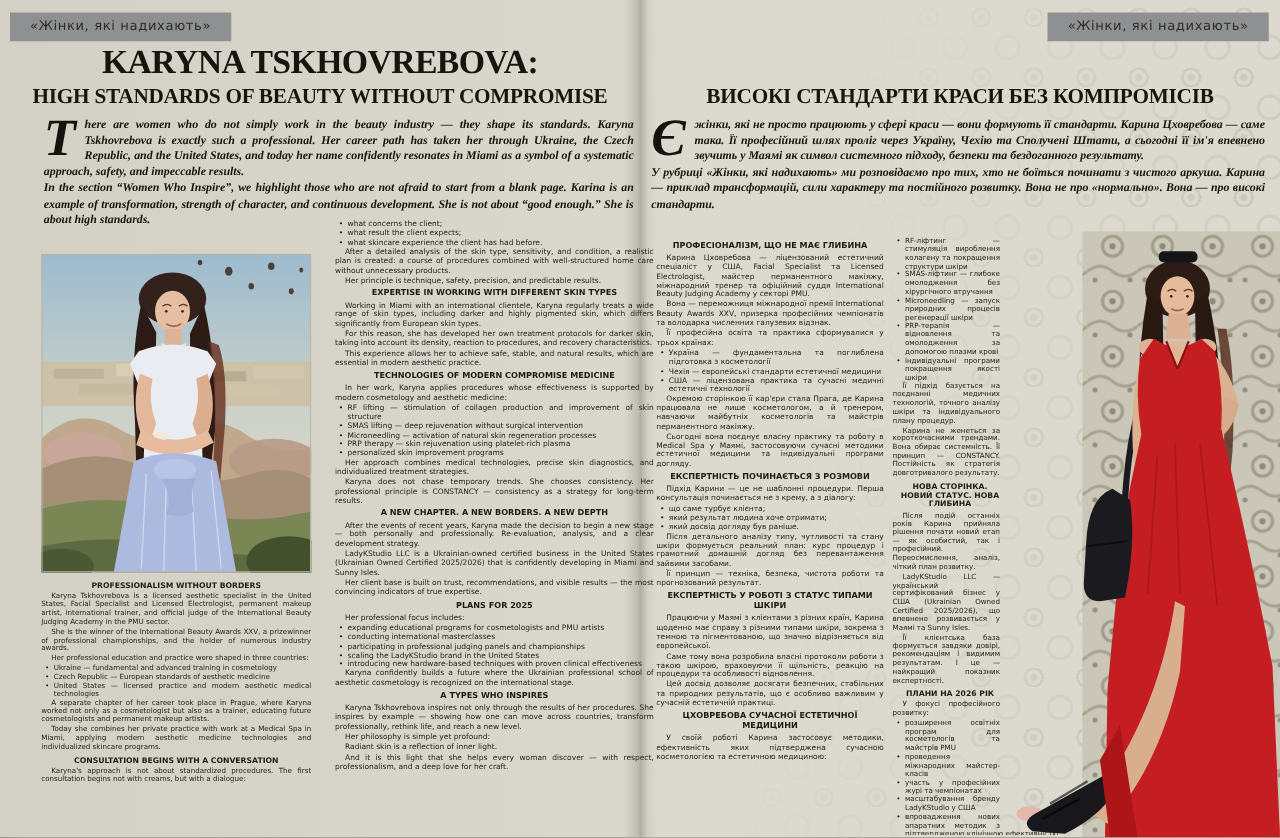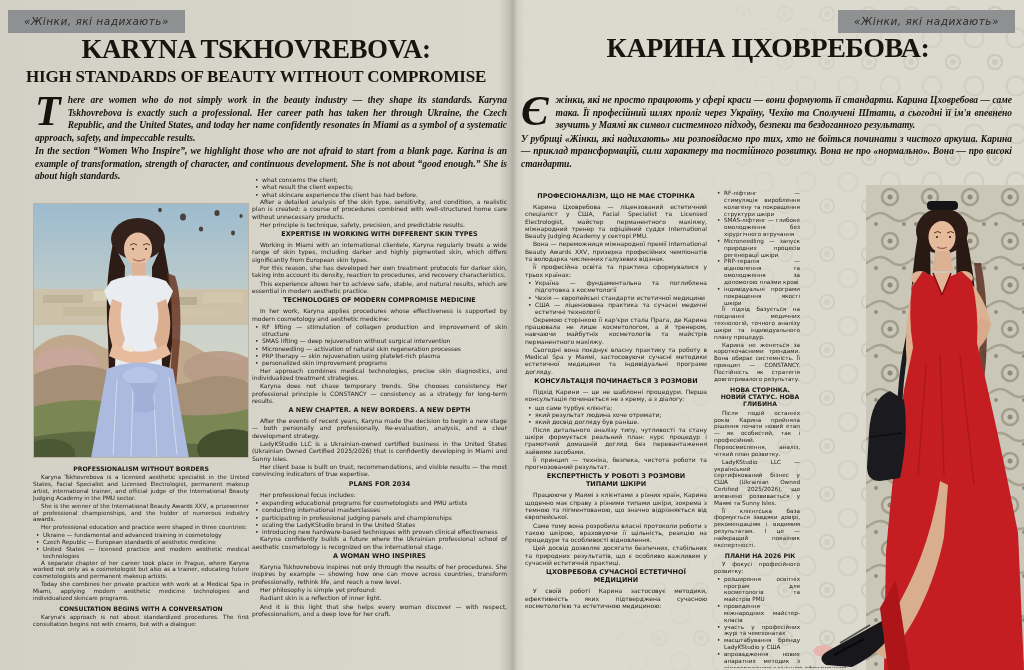--- a/index.html
+++ b/index.html
@@ -14,38 +14,38 @@
       radial-gradient(circle at 21px 14px, transparent 6px, rgba(125,118,100,.22) 6px, rgba(125,118,100,.22) 8px, transparent 8px),
       radial-gradient(circle at 21px 14px, rgba(125,118,100,.20) 2.5px, transparent 3.5px),
       radial-gradient(circle at 0px 38px, transparent 8px, rgba(125,118,100,.14) 8px, rgba(125,118,100,.14) 10px, transparent 11px),
       radial-gradient(circle at 42px 38px, transparent 8px, rgba(125,118,100,.14) 8px, rgba(125,118,100,.14) 10px, transparent 11px);
     background-size:42px 48px;}
   .page.right::after{content:"";position:absolute;inset:0;
     background:linear-gradient(100deg, rgba(220,218,206,.96) 30%, rgba(220,218,206,.45) 62%, rgba(220,218,206,.10) 85%);}
   .fold{position:absolute;left:499px;top:0;width:26px;height:670px;z-index:6;pointer-events:none;
     background:linear-gradient(to right, rgba(55,50,40,0), rgba(55,50,40,.16) 42%, rgba(55,50,40,.26) 52%, rgba(55,50,40,.07) 72%, rgba(55,50,40,0));}
   .badge{position:absolute;top:10px;z-index:3;background:#8f9092;color:#2d2c29;
-    font-size:10.5px;line-height:1;padding:6px 16px;letter-spacing:.5px;white-space:nowrap;font-style:italic;}
+    font-size:10.5px;line-height:1;padding:6px 16px;letter-spacing:.5px;white-space:nowrap;}
   #badge-left{left:8px;}
   #badge-right{right:9px;}
   .title{position:absolute;z-index:3;width:512px;text-align:center;
     font-family:"Liberation Serif",serif;font-weight:700;color:#16150f;letter-spacing:-.5px;}
   .main-title{font-size:27px;line-height:1;top:36px;}
   .sub-title{font-size:17px;line-height:1;top:68px;letter-spacing:-.2px;}
   #r-title{left:512px;top:34px;font-size:28px;}
   #r-sub{left:512px;top:68px;}
   .intro{position:absolute;z-index:3;font-family:"Liberation Serif",serif;font-style:italic;font-weight:700;
     font-size:9.5px;line-height:1.32;color:#14130e;text-align:justify;}
   #l-intro{left:35px;top:94px;width:472px;}
   #r-intro{left:521px;top:94px;width:491px;}
   .dropcap{float:left;font-size:42px;line-height:.78;margin:1px 7px 0 0;}
   .intro-p2{margin-top:1px;}
   .body-col{position:absolute;z-index:3;font-size:6px;line-height:1.22;color:#1d1b16;
     text-align:justify;overflow:hidden;}
-  #l-right-col{left:252px;top:176px;width:255px;height:474px;}
+  #l-right-col{left:268px;top:176px;width:255px;height:474px;}
   #l-left-col{left:33px;top:462px;width:216px;height:205px;font-size:5.7px;line-height:1.2;}
   #r-col1{left:525px;top:190px;width:182px;height:478px;}
   #r-col2{left:714px;top:190px;width:152px;height:478px;font-size:5.7px;line-height:1.2;}
   .blk{margin:0;}
   .blk.p{text-indent:8px;margin-bottom:1px;}
   .blk.h{font-weight:700;text-align:center;font-size:1.08em;margin:3px 6px 2px;text-indent:0;}
   .blk.b{position:relative;padding-left:10px;text-indent:0;}
   .blk.b::before{content:"\2022";position:absolute;left:3px;}
   .wrap-cut{float:right;width:66px;height:168px;margin-top:306px;}
   .photo{position:absolute;z-index:2;}
@@ -58,21 +58,21 @@
 
 <div class="spread">
   <div class="page left"></div>
   <div class="page right"></div>
 
   <div class="badge" id="badge-left">«Жінки, які надихають»</div>
   <div class="badge" id="badge-right">«Жінки, які надихають»</div>
 
   <div class="title main-title" style="left:0;">KARYNA TSKHOVREBOVA:</div>
   <div class="title sub-title" style="left:0;">HIGH STANDARDS OF BEAUTY WITHOUT COMPROMISE</div>
-  <div class="title main-title" id="r-title">КАРИНА ЦХОВРЕБОВА:</div>
+  <div class="title sub-title" id="r-sub">ВИСОКІ СТАНДАРТИ КРАСИ БЕЗ КОМПРОМІСІВ</div>
 
   <div class="intro" id="l-intro">
     <span class="dropcap">T</span><span>here are women who do not simply work in the beauty industry — they shape its standards. Karyna Tskhovrebova is exactly such a professional. Her career path has taken her through Ukraine, the Czech Republic, and the United States, and today her name confidently resonates in Miami as a symbol of a systematic approach, safety, and impeccable results.</span>
     <div class="intro-p2">In the section “Women Who Inspire”, we highlight those who are not afraid to start from a blank page. Karina is an example of transformation, strength of character, and continuous development. She is not about “good enough.” She is about high standards.</div>
   </div>
   <div class="intro" id="r-intro">
     <span class="dropcap">Є</span><span>жінки, які не просто працюють у сфері краси — вони формують її стандарти. Карина Цховребова — саме така. Її професійний шлях проліг через Україну, Чехію та Сполучені Штати, а сьогодні її ім'я впевнено звучить у Маямі як символ системного підходу, безпеки та бездоганного результату.</span>
     <div class="intro-p2">У рубриці «Жінки, які надихають» ми розповідаємо про тих, хто не боїться починати з чистого аркуша. Карина — приклад трансформацій, сили характеру та постійного розвитку. Вона не про «нормально». Вона — про високі стандарти.</div>
   </div>
 
@@ -209,65 +209,65 @@
       <div class="blk b">SMAS lifting — deep rejuvenation without surgical intervention</div>
       <div class="blk b">Microneedling — activation of natural skin regeneration processes</div>
       <div class="blk b">PRP therapy — skin rejuvenation using platelet-rich plasma</div>
       <div class="blk b">personalized skin improvement programs</div>
       <div class="blk p">Her approach combines medical technologies, precise skin diagnostics, and individualized treatment strategies.</div>
       <div class="blk p">Karyna does not chase temporary trends. She chooses consistency. Her professional principle is CONSTANCY — consistency as a strategy for long-term results.</div>
       <div class="blk h">A NEW CHAPTER. A NEW BORDERS. A NEW DEPTH</div>
       <div class="blk p">After the events of recent years, Karyna made the decision to begin a new stage — both personally and professionally. Re-evaluation, analysis, and a clear development strategy.</div>
       <div class="blk p">LadyKStudio LLC is a Ukrainian-owned certified business in the United States (Ukrainian Owned Certified 2025/2026) that is confidently developing in Miami and Sunny Isles.</div>
       <div class="blk p">Her client base is built on trust, recommendations, and visible results — the most convincing indicators of true expertise.</div>
-      <div class="blk h">PLANS FOR 2034</div>
+      <div class="blk h">PLANS FOR 2025</div>
       <div class="blk p">Her professional focus includes:</div>
       <div class="blk b">expanding educational programs for cosmetologists and PMU artists</div>
       <div class="blk b">conducting international masterclasses</div>
       <div class="blk b">participating in professional judging panels and championships</div>
       <div class="blk b">scaling the LadyKStudio brand in the United States</div>
       <div class="blk b">introducing new hardware-based techniques with proven clinical effectiveness</div>
       <div class="blk p">Karyna confidently builds a future where the Ukrainian professional school of aesthetic cosmetology is recognized on the international stage.</div>
-      <div class="blk h">A WOMAN WHO INSPIRES</div>
+      <div class="blk h">A TYPES WHO INSPIRES</div>
       <div class="blk p">Karyna Tskhovrebova inspires not only through the results of her procedures. She inspires by example — showing how one can move across countries, transform professionally, rethink life, and reach a new level.</div>
       <div class="blk p">Her philosophy is simple yet profound:</div>
       <div class="blk p">Radiant skin is a reflection of inner light.</div>
       <div class="blk p">And it is this light that she helps every woman discover — with respect, professionalism, and a deep love for her craft.</div>
     </div>
   <div class="body-col" id="l-left-col">
       <div class="blk h">PROFESSIONALISM WITHOUT BORDERS</div>
       <div class="blk p">Karyna Tskhovrebova is a licensed aesthetic specialist in the United States, Facial Specialist and Licensed Electrologist, permanent makeup artist, international trainer, and official judge of the International Beauty Judging Academy in the PMU sector.</div>
       <div class="blk p">She is the winner of the International Beauty Awards XXV, a prizewinner of professional championships, and the holder of numerous industry awards.</div>
       <div class="blk p">Her professional education and practice were shaped in three countries:</div>
       <div class="blk b">Ukraine — fundamental and advanced training in cosmetology</div>
       <div class="blk b">Czech Republic — European standards of aesthetic medicine</div>
       <div class="blk b">United States — licensed practice and modern aesthetic medical technologies</div>
       <div class="blk p">A separate chapter of her career took place in Prague, where Karyna worked not only as a cosmetologist but also as a trainer, educating future cosmetologists and permanent makeup artists.</div>
       <div class="blk p">Today she combines her private practice with work at a Medical Spa in Miami, applying modern aesthetic medicine technologies and individualized skincare programs.</div>
       <div class="blk h">CONSULTATION BEGINS WITH A CONVERSATION</div>
       <div class="blk p">Karyna's approach is not about standardized procedures. The first consultation begins not with creams, but with a dialogue:</div>
     </div>
   <div class="body-col" id="r-col1">
-      <div class="blk h">ПРОФЕСІОНАЛІЗМ, ЩО НЕ МАЄ СТОРІНКА</div>
+      <div class="blk h">ПРОФЕСІОНАЛІЗМ, ЩО НЕ МАЄ ГЛИБИНА</div>
       <div class="blk p">Карина Цховребова — ліцензований естетичний спеціаліст у США, Facial Specialist та Licensed Electrologist, майстер перманентного макіяжу, міжнародний тренер та офіційний суддя International Beauty Judging Academy у секторі PMU.</div>
       <div class="blk p">Вона — переможниця міжнародної премії International Beauty Awards XXV, призерка професійних чемпіонатів та володарка численних галузевих відзнак.</div>
       <div class="blk p">Її професійна освіта та практика сформувалися у трьох країнах:</div>
       <div class="blk b">Україна — фундаментальна та поглиблена підготовка з косметології</div>
       <div class="blk b">Чехія — європейські стандарти естетичної медицини</div>
       <div class="blk b">США — ліцензована практика та сучасні медичні естетичні технології</div>
       <div class="blk p">Окремою сторінкою її кар'єри стала Прага, де Карина працювала не лише косметологом, а й тренером, навчаючи майбутніх косметологів та майстрів перманентного макіяжу.</div>
       <div class="blk p">Сьогодні вона поєднує власну практику та роботу в Medical Spa у Маямі, застосовуючи сучасні методики естетичної медицини та індивідуальні програми догляду.</div>
-      <div class="blk h">КОНСУЛЬТАЦІЯ ПОЧИНАЄТЬСЯ З РОЗМОВИ</div>
+      <div class="blk h">ЕКСПЕРТНІСТЬ ПОЧИНАЄТЬСЯ З РОЗМОВИ</div>
       <div class="blk p">Підхід Карини — це не шаблонні процедури. Перша консультація починається не з крему, а з діалогу:</div>
       <div class="blk b">що саме турбує клієнта;</div>
       <div class="blk b">який результат людина хоче отримати;</div>
       <div class="blk b">який досвід догляду був раніше.</div>
       <div class="blk p">Після детального аналізу типу, чутливості та стану шкіри формується реальний план: курс процедур і грамотний домашній догляд без перевантаження зайвими засобами.</div>
       <div class="blk p">Її принцип — техніка, безпека, чистота роботи та прогнозований результат.</div>
-      <div class="blk h">ЕКСПЕРТНІСТЬ У РОБОТІ З РОЗМОВИ ТИПАМИ ШКІРИ</div>
+      <div class="blk h">ЕКСПЕРТНІСТЬ У РОБОТІ З СТАТУС ТИПАМИ ШКІРИ</div>
       <div class="blk p">Працюючи у Маямі з клієнтами з різних країн, Карина щоденно має справу з різними типами шкіри, зокрема з темною та пігментованою, що значно відрізняється від європейської.</div>
       <div class="blk p">Саме тому вона розробила власні протоколи роботи з такою шкірою, враховуючи її щільність, реакцію на процедури та особливості відновлення.</div>
       <div class="blk p">Цей досвід дозволяє досягати безпечних, стабільних та природних результатів, що є особливо важливим у сучасній естетичній практиці.</div>
       <div class="blk h">ЦХОВРЕБОВА СУЧАСНОЇ ЕСТЕТИЧНОЇ МЕДИЦИНИ</div>
       <div class="blk p">У своїй роботі Карина застосовує методики, ефективність яких підтверджена сучасною косметологією та естетичною медициною:</div>
     </div>
   <div class="body-col" id="r-col2">
       <div class="wrap-cut"></div>
       <div class="blk b">RF-ліфтинг — стимуляція вироблення колагену та покращення структури шкіри</div>
       <div class="blk b">SMAS-ліфтинг — глибоке омолодження без хірургічного втручання</div>

